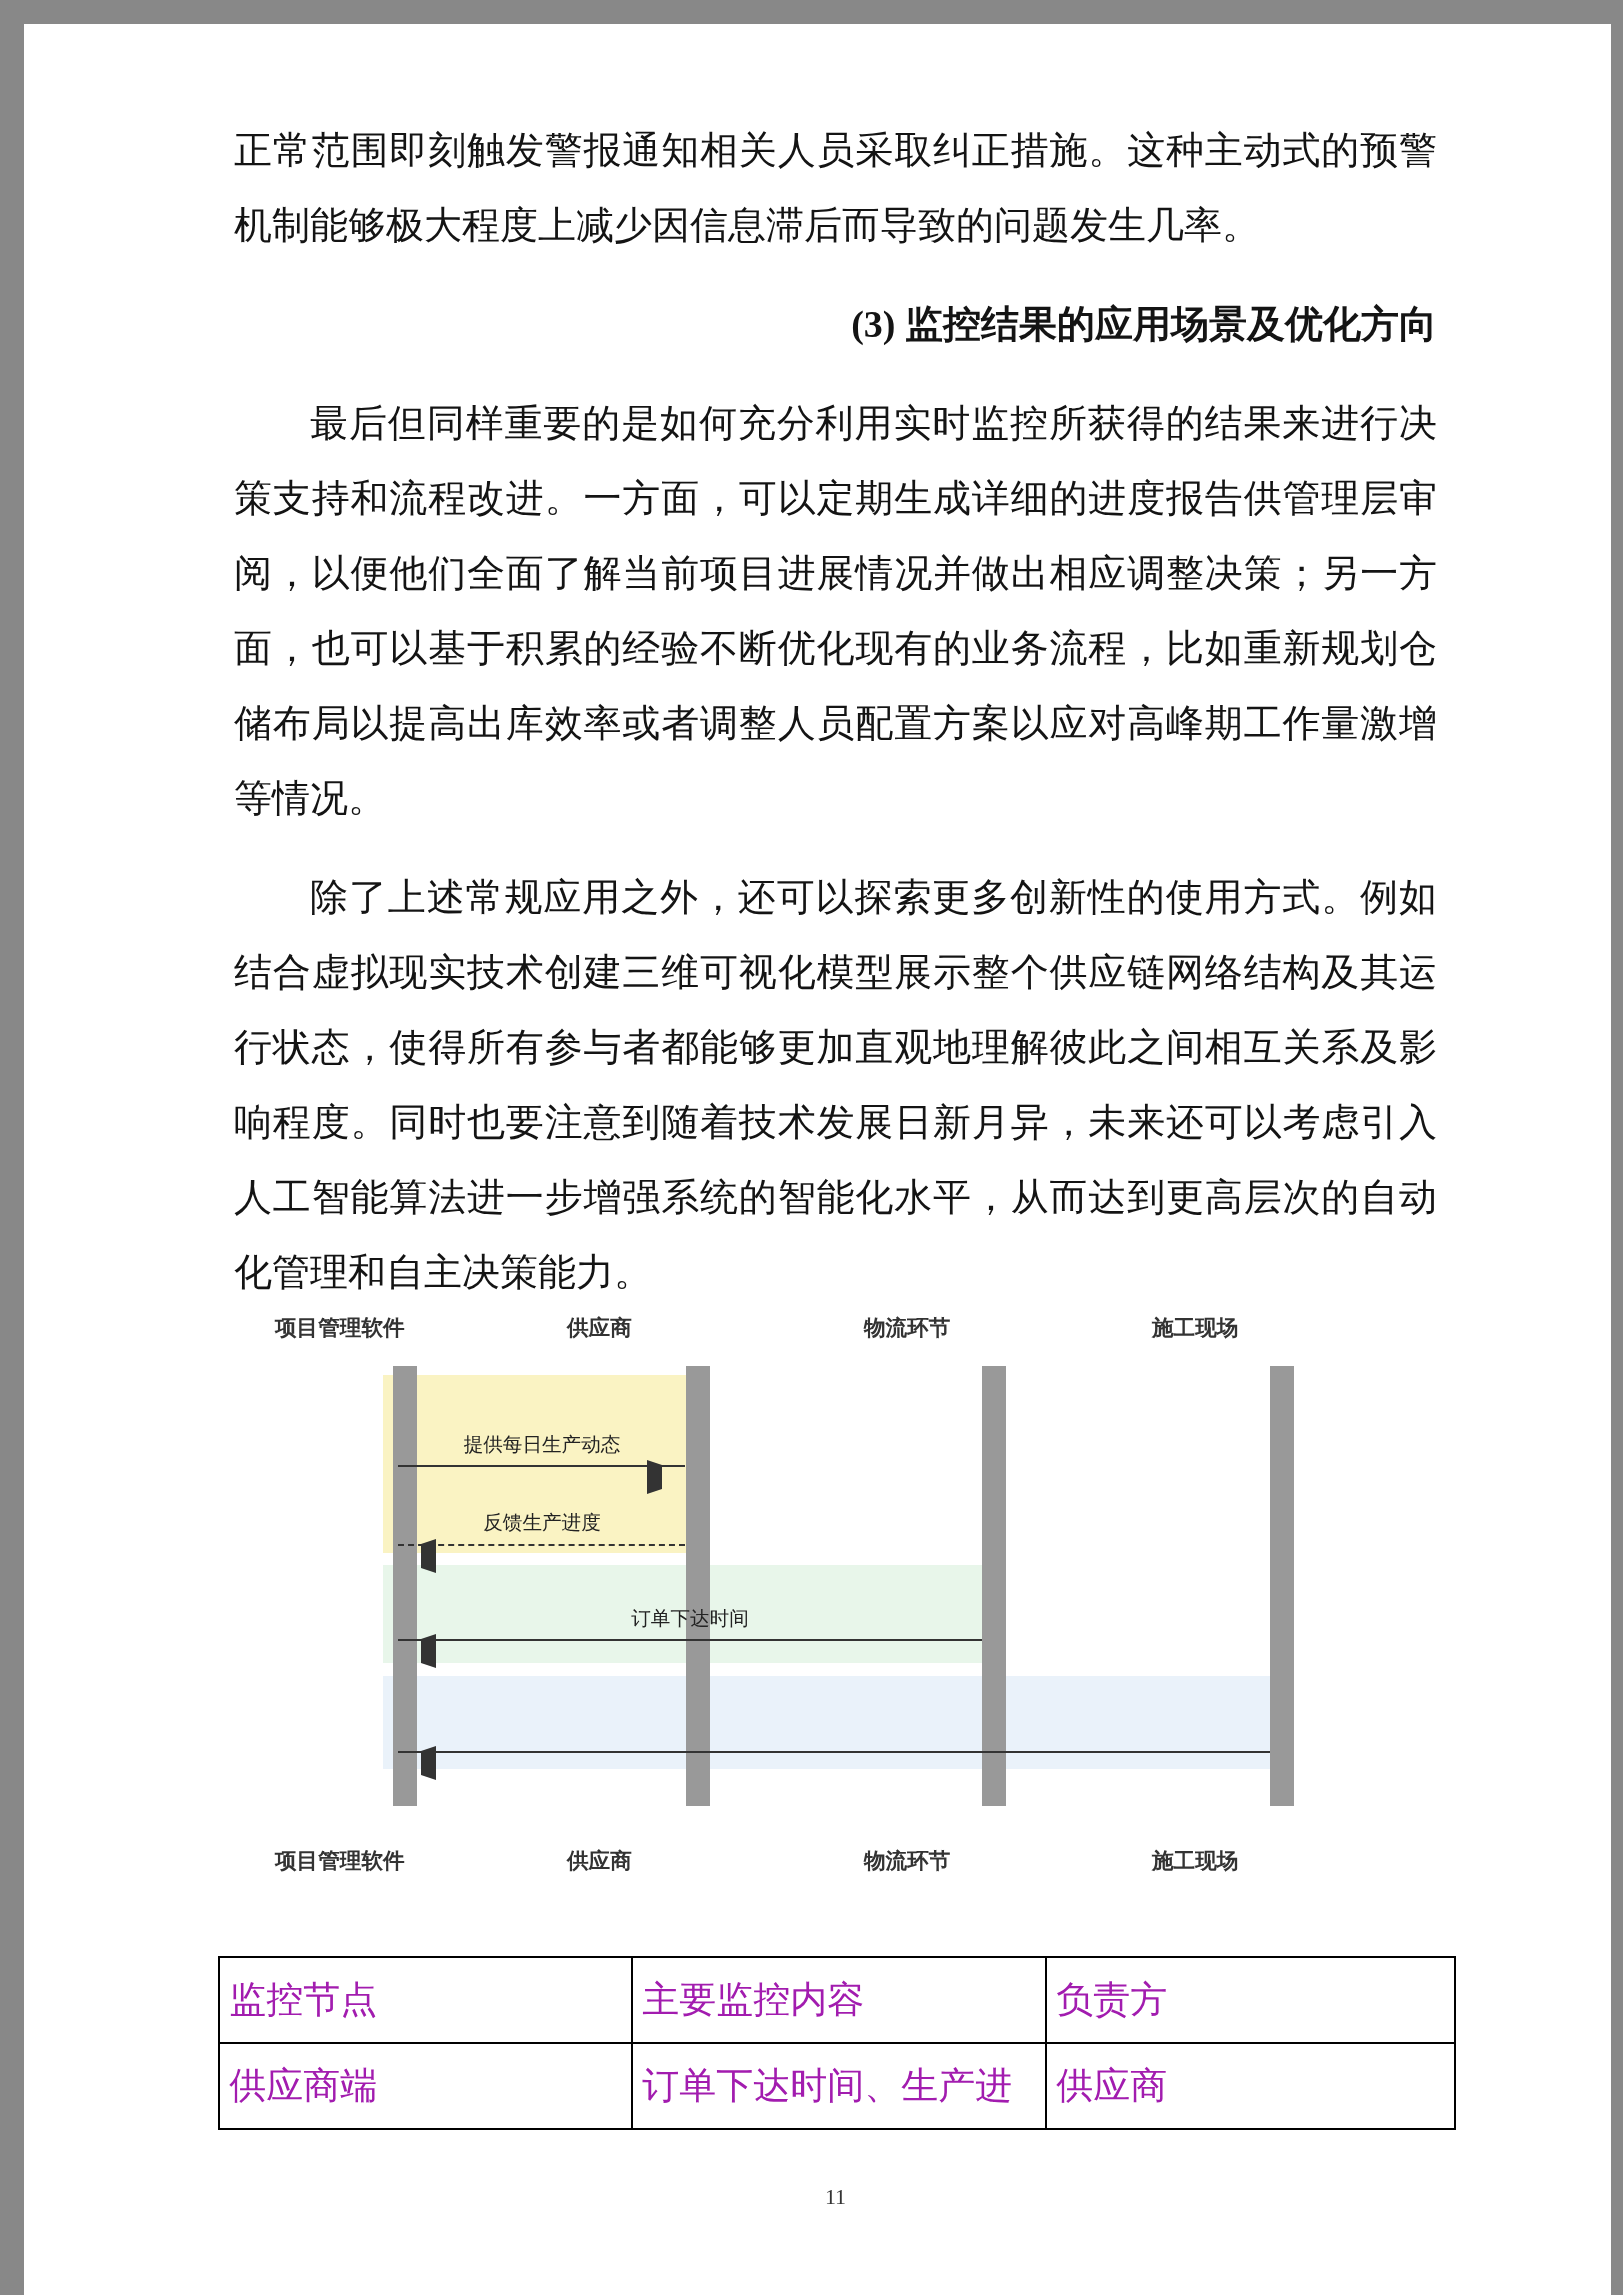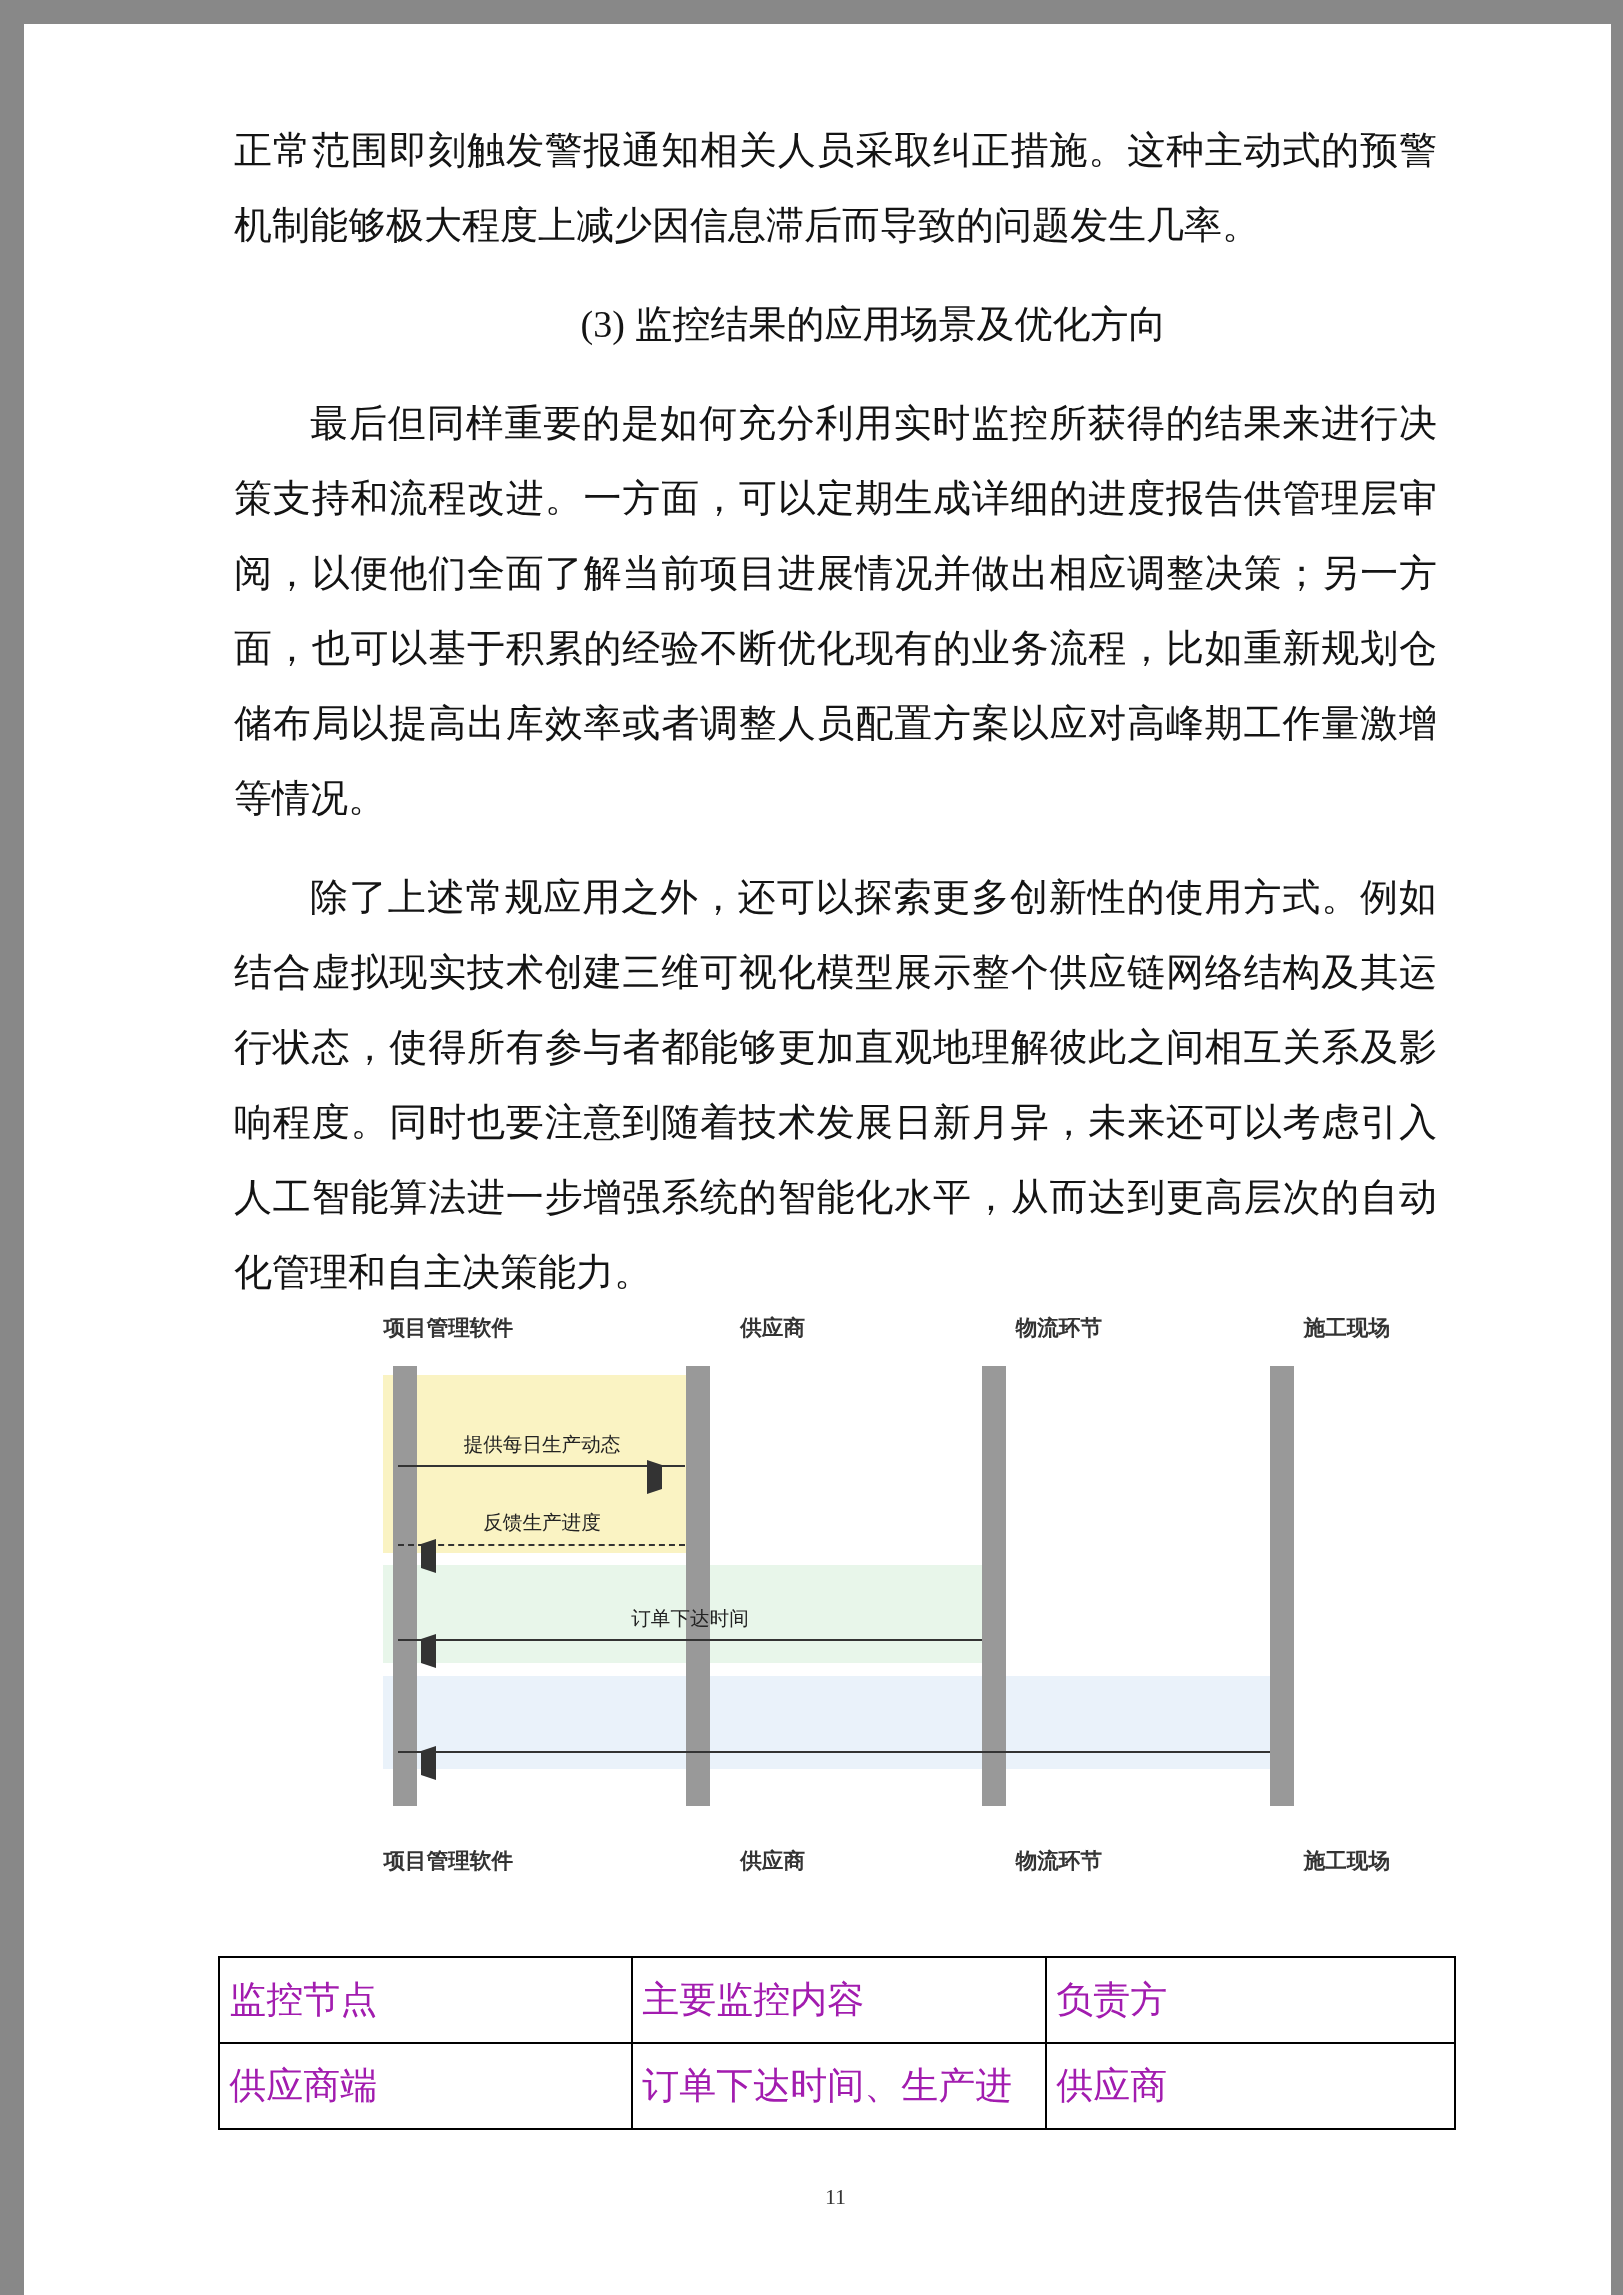--- a/index.html
+++ b/index.html
@@ -18,32 +18,32 @@
     position:absolute;
     left:186px; top:65px;
     width:1251px;
     font-size:38px;
     line-height:75px;
     color:#141414;
     text-align:justify;
   }
   .para { text-indent:2em; }
   .para.no-indent { text-indent:0; }
-  .para.heading { text-indent:2em; text-align:center; }
+  .para.heading { text-indent:2em; text-align:right;font-weight:bold; }
 
   
   .diagram {
     position:absolute;
     left:0; top:1269px;
     width:1623px; height:589px;
   }
   .actor-label {
     position:absolute;
     width:262px;
-    text-align:right;
+    text-align:left;
     font-family:"Liberation Sans","DejaVu Sans",sans-serif;
     font-size:21.6px;
     font-weight:bold;
     color:#333333;
     z-index:4;
   }
   .actor-top { top:7.9px; }
   .actor-bottom { top:541px; }
   .a0 { left:239px; }
   .a1 { left:531px; }

